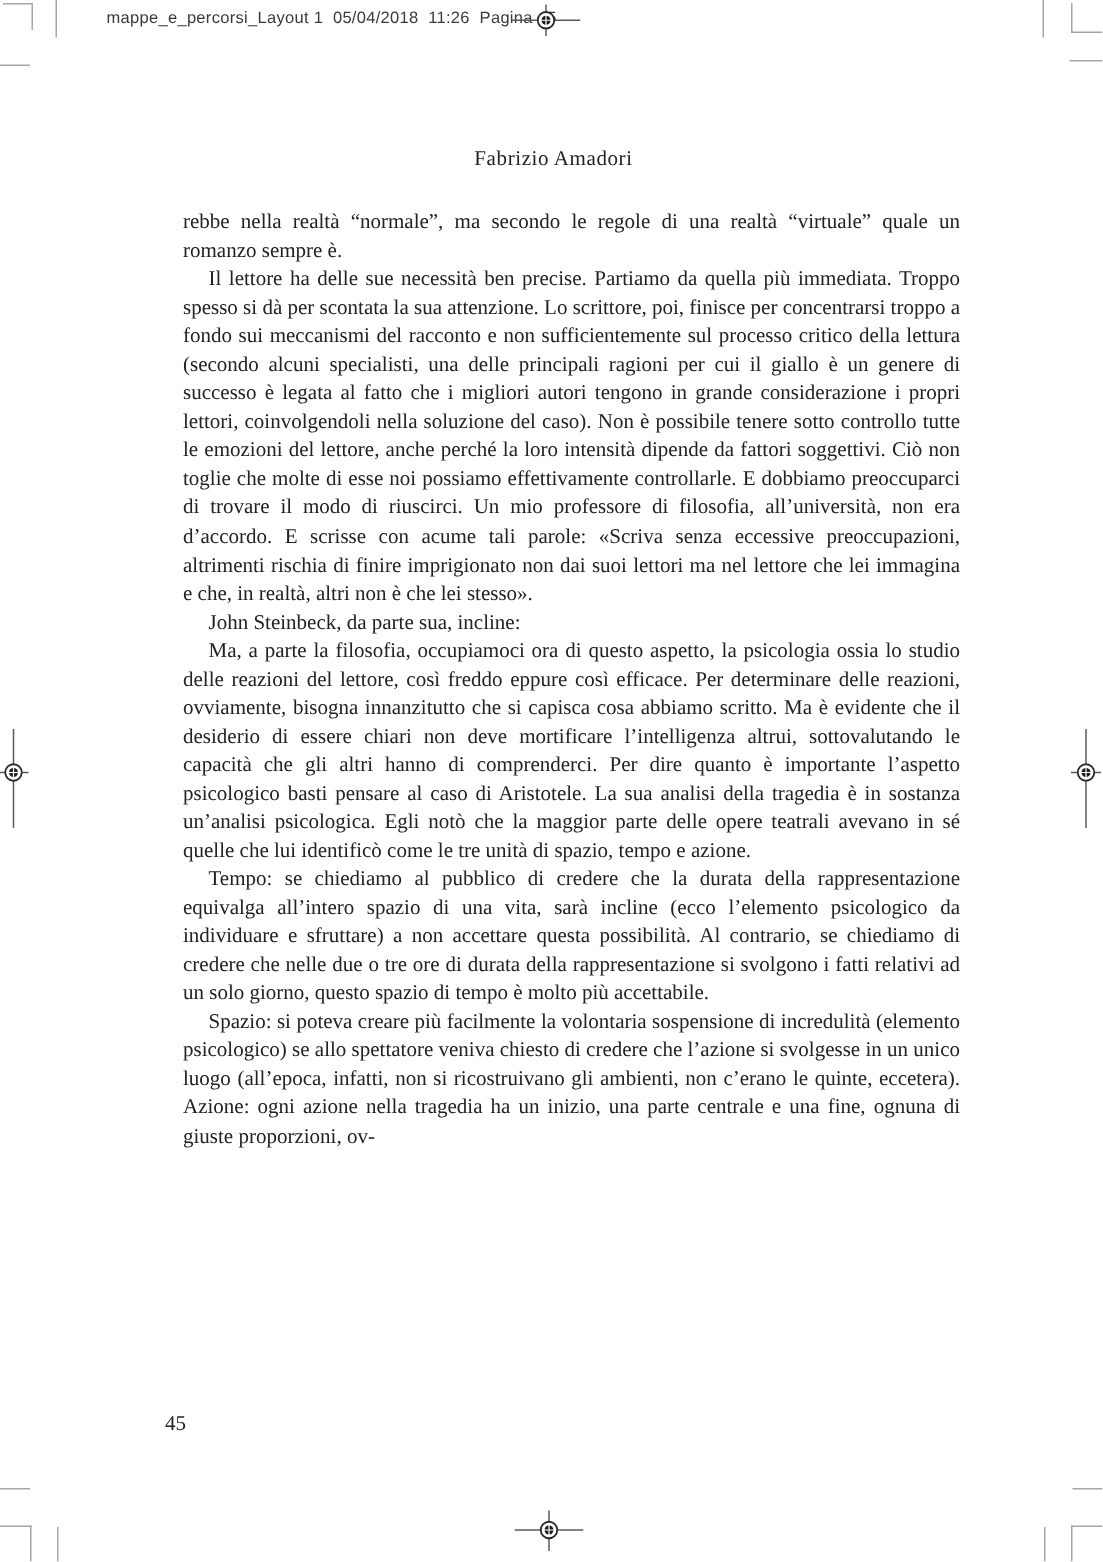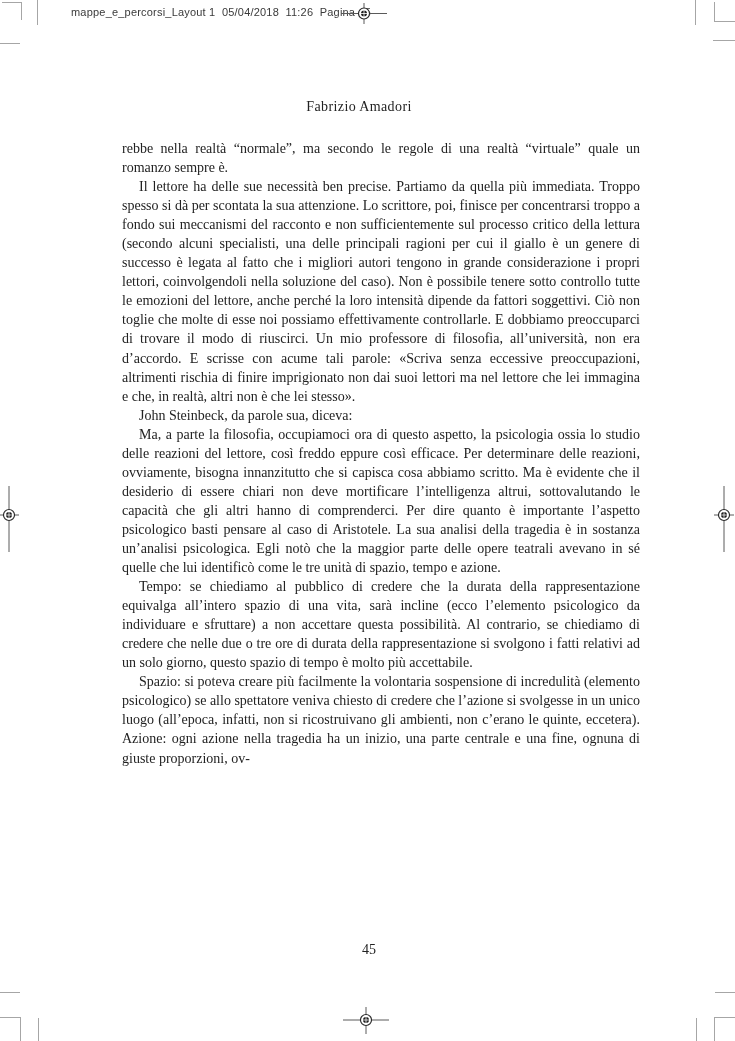--- a/index.html
+++ b/index.html
@@ -16,38 +16,38 @@
   
   .slug {
     position: absolute; left: 46px; top: 6px;
     font-family: "Liberation Sans", sans-serif;
     font-size: 11px; color: #3a3a3a;
     white-space: pre; letter-spacing: 0.2px; padding-left: 25px;
   }
 
   
   .running-header {
-    position: absolute; left: 100px; top: 99px; width: 518px;
+    position: absolute; left: 110px; top: 99px; width: 518px;
     text-align: center; font-size: 14px; letter-spacing: 0.4px;
   }
 
   
   .body-col {
     position: absolute; left: 110px; top: 139px; width: 518px;
     font-size: 14px; line-height: 19.05px;
     text-align: justify; text-justify: inter-word; margin-left: 12px;
   }
   .body-col p { margin: 0; }
   .body-col p.indent { text-indent: 17px; font-family: Liberation Serif, serif; }
   .body-col p.italic { font-style: italic; }
 
   
   .folio {
     position: absolute; left: 110px; top: 942px; width: 518px;
-    text-align: center; font-size: 14px;
+    font-size: 14px;
   }
 
   
   .crop { position: absolute; background: #a6a6a6; }
 
   
   .reg { position: absolute; }
   .reg svg { display: block; }
 </style>
 </head>
@@ -119,21 +119,21 @@
       <line x1="23" y1="9.5" x2="23" y2="18.5" stroke="#ffffff" stroke-width="0.8"></line>
       <line x1="18.5" y1="14" x2="27.5" y2="14" stroke="#ffffff" stroke-width="0.8"></line>
     </svg>
   </div>
 
   <div class="running-header">Fabrizio Amadori</div>
 
   <div class="body-col">
     <p>rebbe nella realtà “normale”, ma secondo le regole di una realtà “virtuale” quale un romanzo sempre è.</p>
     <p class="indent">Il lettore ha delle sue necessità ben precise. Partiamo da quella più immediata. Troppo spesso si dà per scontata la sua attenzione. Lo scrittore, poi, finisce per concentrarsi troppo a fondo sui meccanismi del racconto e non sufficientemente sul processo critico della lettura (secondo alcuni specialisti, una delle principali ragioni per cui il giallo è un genere di successo è legata al fatto che i migliori autori tengono in grande considerazione i propri lettori, coinvolgendoli nella soluzione del caso). Non è possibile tenere sotto controllo tutte le emozioni del lettore, anche perché la loro intensità dipende da fattori soggettivi. Ciò non toglie che molte di esse noi possiamo effettivamente controllarle. E dobbiamo preoccuparci di trovare il modo di riuscirci. Un mio professore di filosofia, all’università, non era d’accordo. E scrisse con acume tali parole: «Scriva senza eccessive preoccupazioni, altrimenti rischia di finire imprigionato non dai suoi lettori ma nel lettore che lei immagina e che, in realtà, altri non è che lei stesso».</p>
-    <p class="indent">John Steinbeck, da parole sua, diceva:</p>
+    <p class="indent">John Steinbeck, da parte sua, incline:</p>
     <p class="indent">Ma, a parte la filosofia, occupiamoci ora di questo aspetto, la psicologia ossia lo studio delle reazioni del lettore, così freddo eppure così efficace. Per determinare delle reazioni, ovviamente, bisogna innanzitutto che si capisca cosa abbiamo scritto. Ma è evidente che il desiderio di essere chiari non deve mortificare l’intelligenza altrui, sottovalutando le capacità che gli altri hanno di comprenderci. Per dire quanto è importante l’aspetto psicologico basti pensare al caso di Aristotele. La sua analisi della tragedia è in sostanza un’analisi psicologica. Egli notò che la maggior parte delle opere teatrali avevano in sé quelle che lui identificò come le tre unità di spazio, tempo e azione.</p>
     <p class="indent">Tempo: se chiediamo al pubblico di credere che la durata della rappresentazione equivalga all’intero spazio di una vita, sarà incline (ecco l’elemento psicologico da individuare e sfruttare) a non accettare questa possibilità. Al contrario, se chiediamo di credere che nelle due o tre ore di durata della rappresentazione si svolgono i fatti relativi ad un solo giorno, questo spazio di tempo è molto più accettabile.</p>
     <p class="indent">Spazio: si poteva creare più facilmente la volontaria sospensione di incredulità (elemento psicologico) se allo spettatore veniva chiesto di credere che l’azione si svolgesse in un unico luogo (all’epoca, infatti, non si ricostruivano gli ambienti, non c’erano le quinte, eccetera). Azione: ogni azione nella tragedia ha un inizio, una parte centrale e una fine, ognuna di giuste proporzioni, ov-</p>
   </div>
 
   <div class="folio">45</div>
 
 </div>
 
 </body></html>

